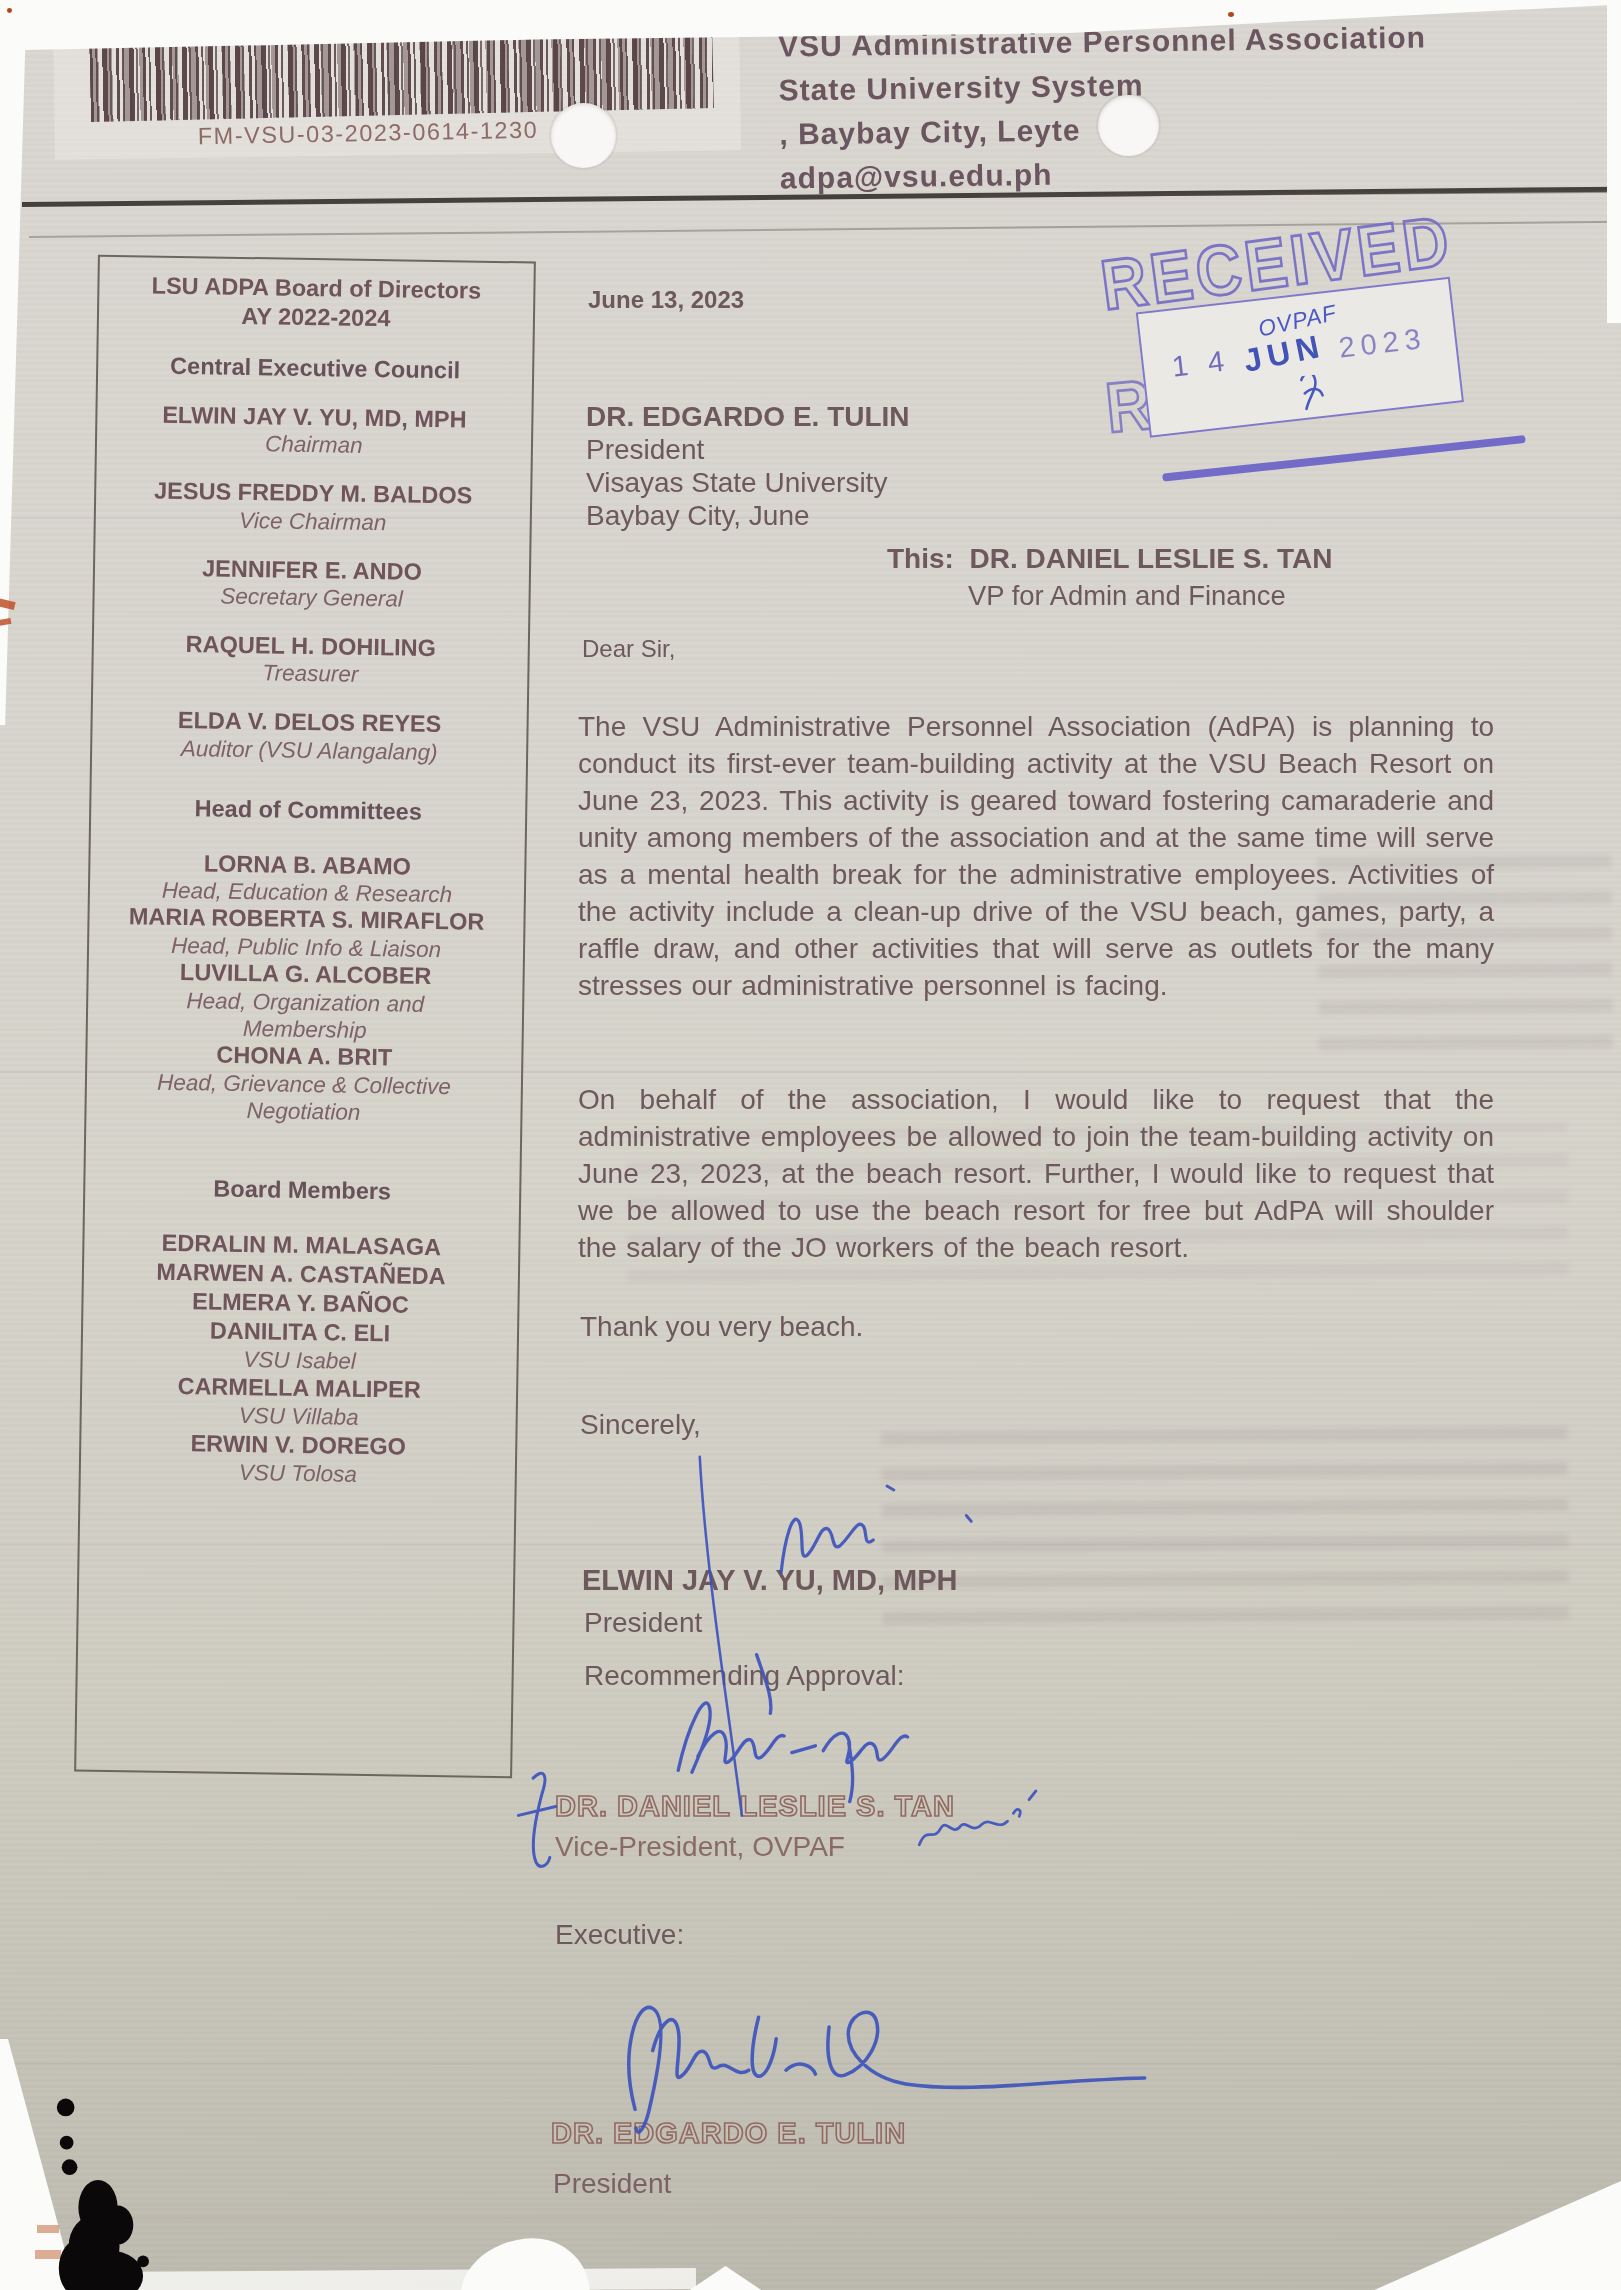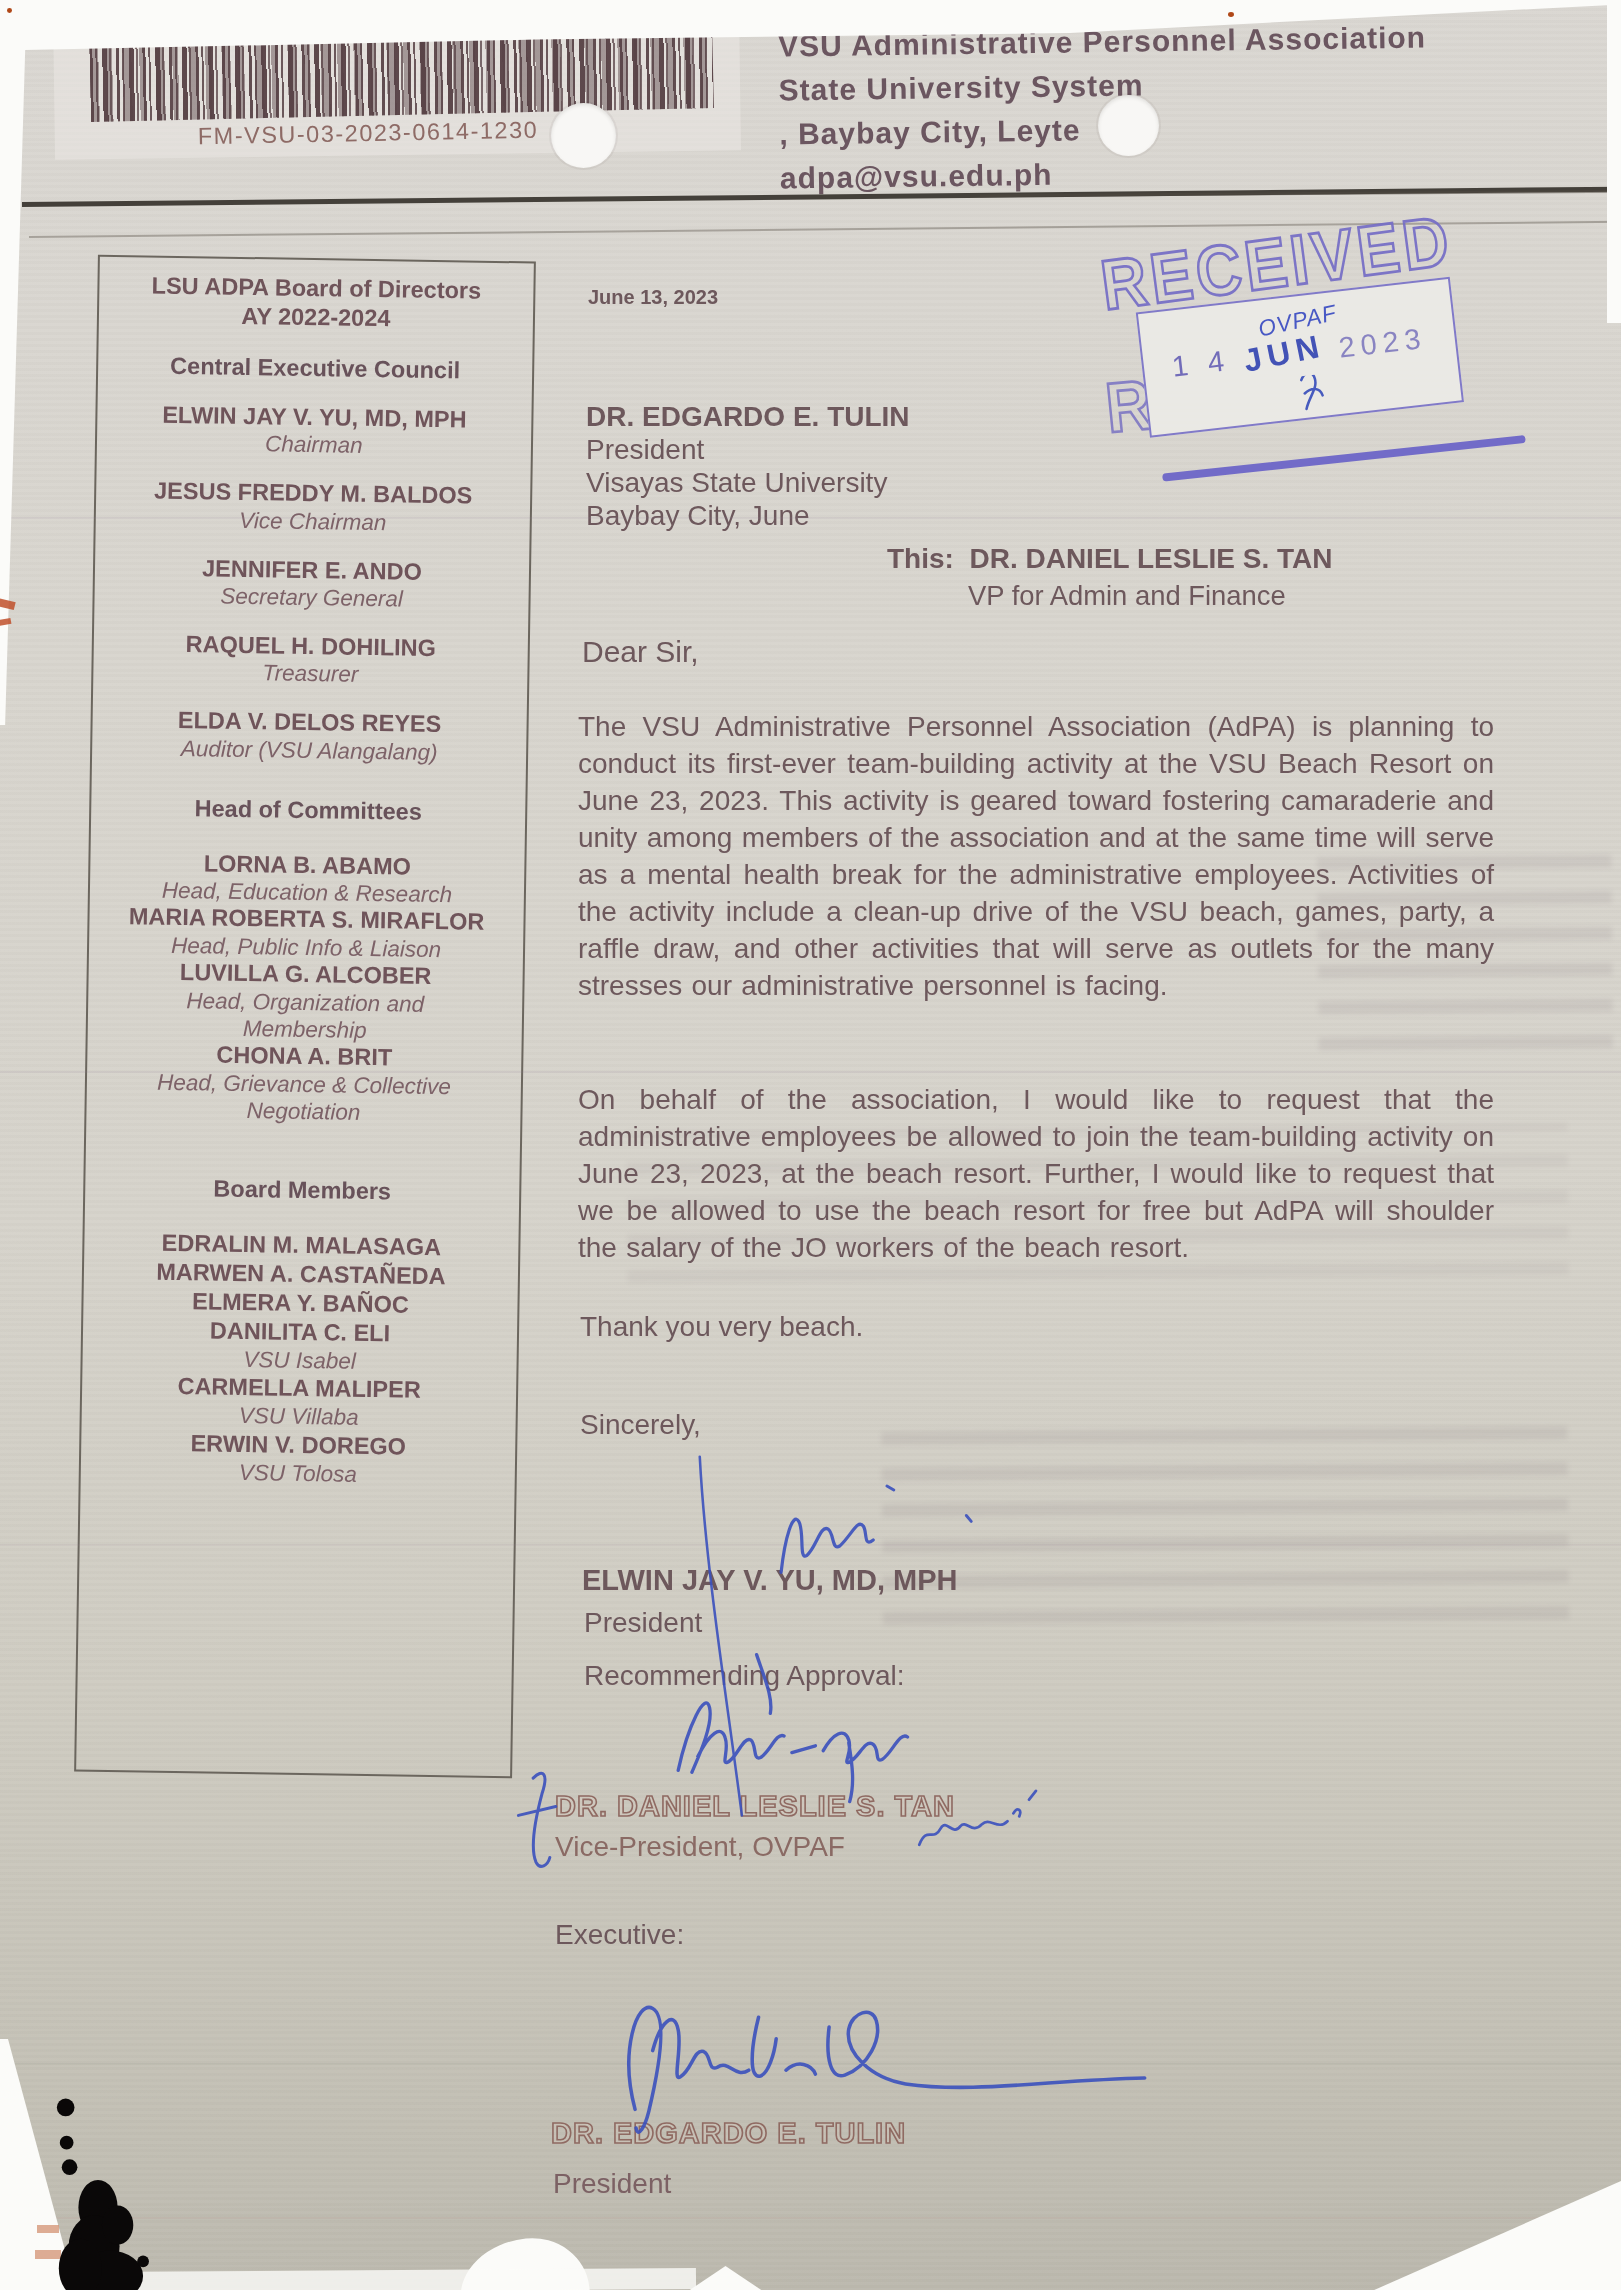--- a/index.html
+++ b/index.html
@@ -54,26 +54,26 @@
   .board .heading.h2{margin-top:33px;}
   .board .heading.h3{margin-top:51px;}
   .member{margin-top:21.6px;}
   .member.tight{margin-top:0;}
   .member.first-tight{margin-top:27.4px;}
   .m-name{font-weight:bold;font-size:23.5px;line-height:27.4px;color:#6f545a;}
   .m-role{font-style:italic;font-size:22.5px;line-height:27.4px;color:#7d6268;max-width:304px;margin:0 auto;}
   .bm-name{font-weight:bold;font-size:23.5px;line-height:29px;color:#6f545a;}
   
   .ink{color:#6d585c;}
-  .letter-date{left:588px;top:286px;font-weight:bold;font-size:20px;z-index:5;}
+  .letter-date{left:588px;top:286px;font-weight:bold;font-size:24px;z-index:5;}
   .recipient{left:586px;top:400px;font-size:28px;line-height:33px;z-index:5;}
   .recipient .r-name{font-weight:bold;}
   .thru1{left:887px;top:543px;font-weight:bold;font-size:28px;z-index:5;}
   .thru2{left:968px;top:580px;font-size:27.4px;z-index:5;}
-  .salutation{left:582px;top:635px;font-size:30px;z-index:5;}
+  .salutation{left:582px;top:635px;font-size:24px;z-index:5;}
   .para{left:578px;width:916px;font-size:28px;line-height:37px;text-align:justify;
         text-align-last:left;word-spacing:1.5px;z-index:5;}
   .p1{top:708px;} .p2{top:1081px;}
   .thanks{left:580px;top:1311px;font-size:28px;z-index:5;}
   .closing{left:580px;top:1409px;font-size:28px;z-index:5;}
   .sender-name{left:582px;top:1564px;font-weight:bold;font-size:29px;z-index:5;}
   .sender-title{left:584px;top:1607px;font-size:28px;z-index:5;}
   .recommending{left:584px;top:1660px;font-size:28px;z-index:5;text-align:right;}
   .for-note{left:508px;top:1780px;font-size:39px;font-style:italic;color:#3b51bd;
             transform:rotate(-8deg);z-index:21;opacity:0;}

